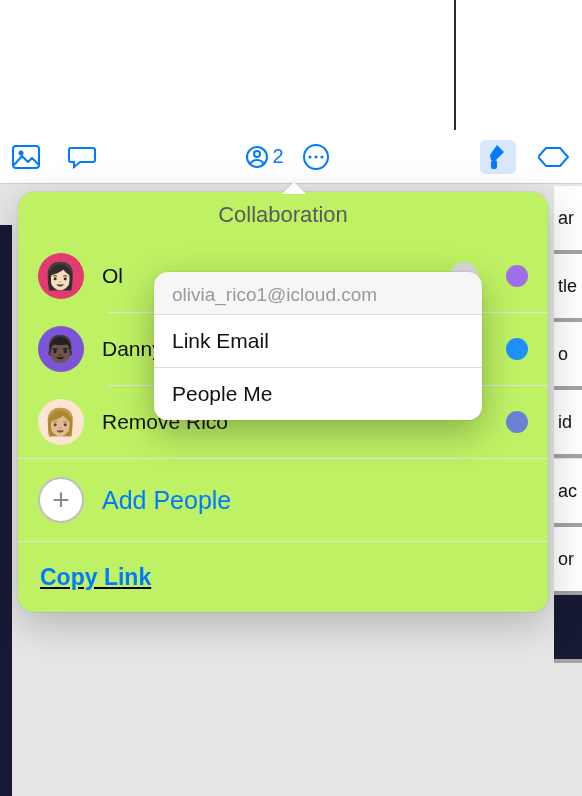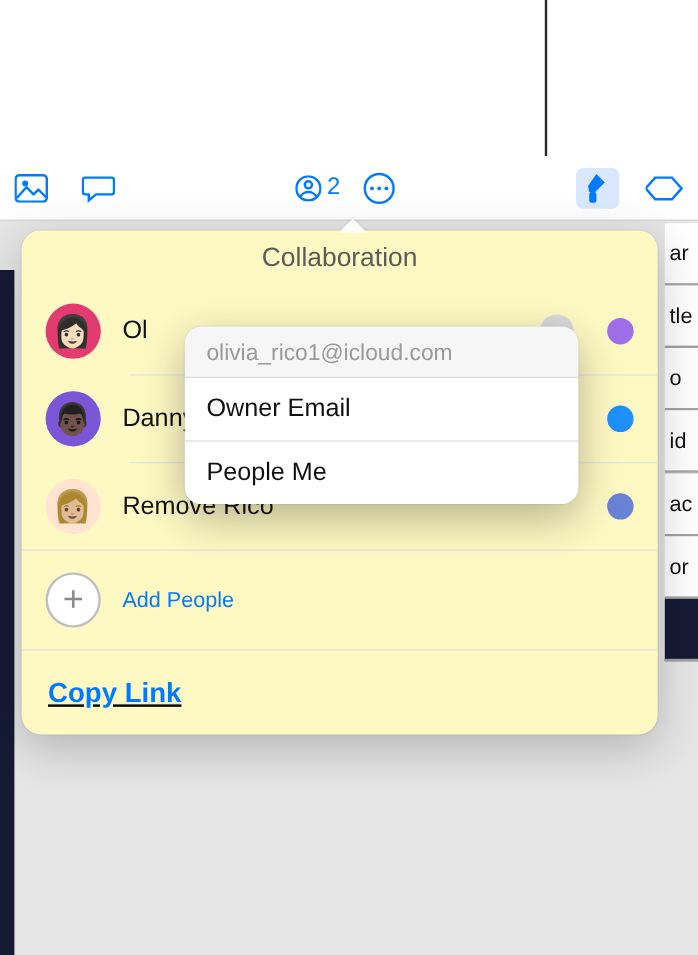--- a/index.html
+++ b/index.html
@@ -41,29 +41,29 @@
     .darkstrip {
       position: absolute;
       top: 95px;
       left: 0;
       width: 12px;
       bottom: 0;
       background: #171a34;
     }
     
     .rightcells { position: absolute; top: 56px; right: 0; width: 28px; }
-    .rightcell { height: 52px; border-bottom: 2px solid #a3a3a3; background: #fff; font-size: 18px; color: #111; display:flex; align-items:center; padding-left:4px; overflow:hidden;}
+    .rightcell { height: 68px; border-bottom: 4px solid #a3a3a3; background: #fff; font-size: 18px; color: #111; display:flex; align-items:center; padding-left:4px; overflow:hidden;}
     .rightcell.dark { background: #171a34; color:#fff; }
     
     .sheet {
       position: absolute;
       top: 62px;
       left: 18px;
       width: 530px;
-      background: #fef9c3;
+      background: #bef264;
       border-radius: 16px;
       box-shadow: 0 12px 40px rgba(0,0,0,0.22), 0 0 0 1px rgba(0,0,0,0.05);
       padding-top: 48px;
     }
     
     .sheet::before {
       content: "";
       position: absolute;
       top: -10px;
       left: 264px;
@@ -105,21 +105,21 @@
       cursor: pointer;
     }
     .status-dot { width: 22px; height: 22px; border-radius: 50%; flex-shrink: 0; }
     .add-row { border-top: 1px solid #e2e2e2; border-bottom: 1px solid #e2e2e2; }
     .add-btn {
       width: 46px; height: 46px; border-radius: 50%;
       border: 2px solid #bfbfbf; background: #fff;
       display: flex; align-items: center; justify-content: center;
       color: #8a8a8a; font-size: 30px; font-weight: 300;
     }
-    .add-label { font-size: 18px; color: #007aff; }
+    .add-label { font-size: 25px; color: #007aff; }
     .footer-row {
       height: 70px;
       display: flex;
       align-items: center;
       justify-content: flex-start;
       padding: 0 22px;
       text-decoration: underline;
     }
     .copy-link { color: #007aff; font-size: 23px; font-weight: 600; cursor: pointer; }
     
@@ -263,17 +263,17 @@
       <div class="add-btn">+</div>
       <div class="add-label">Add People</div>
     </div>
 
     <div class="footer-row">
       <span class="copy-link">Copy Link</span>
     </div>
 
     <div class="context-menu">
       <div class="ctx-header">olivia_rico1@icloud.com</div>
-      <div class="ctx-item">Owner Email</div>
+      <div class="ctx-item">Link Email</div>
       <div class="ctx-item">People Me</div>
     </div>
   </div>
 </div>
 
 </body></html>

